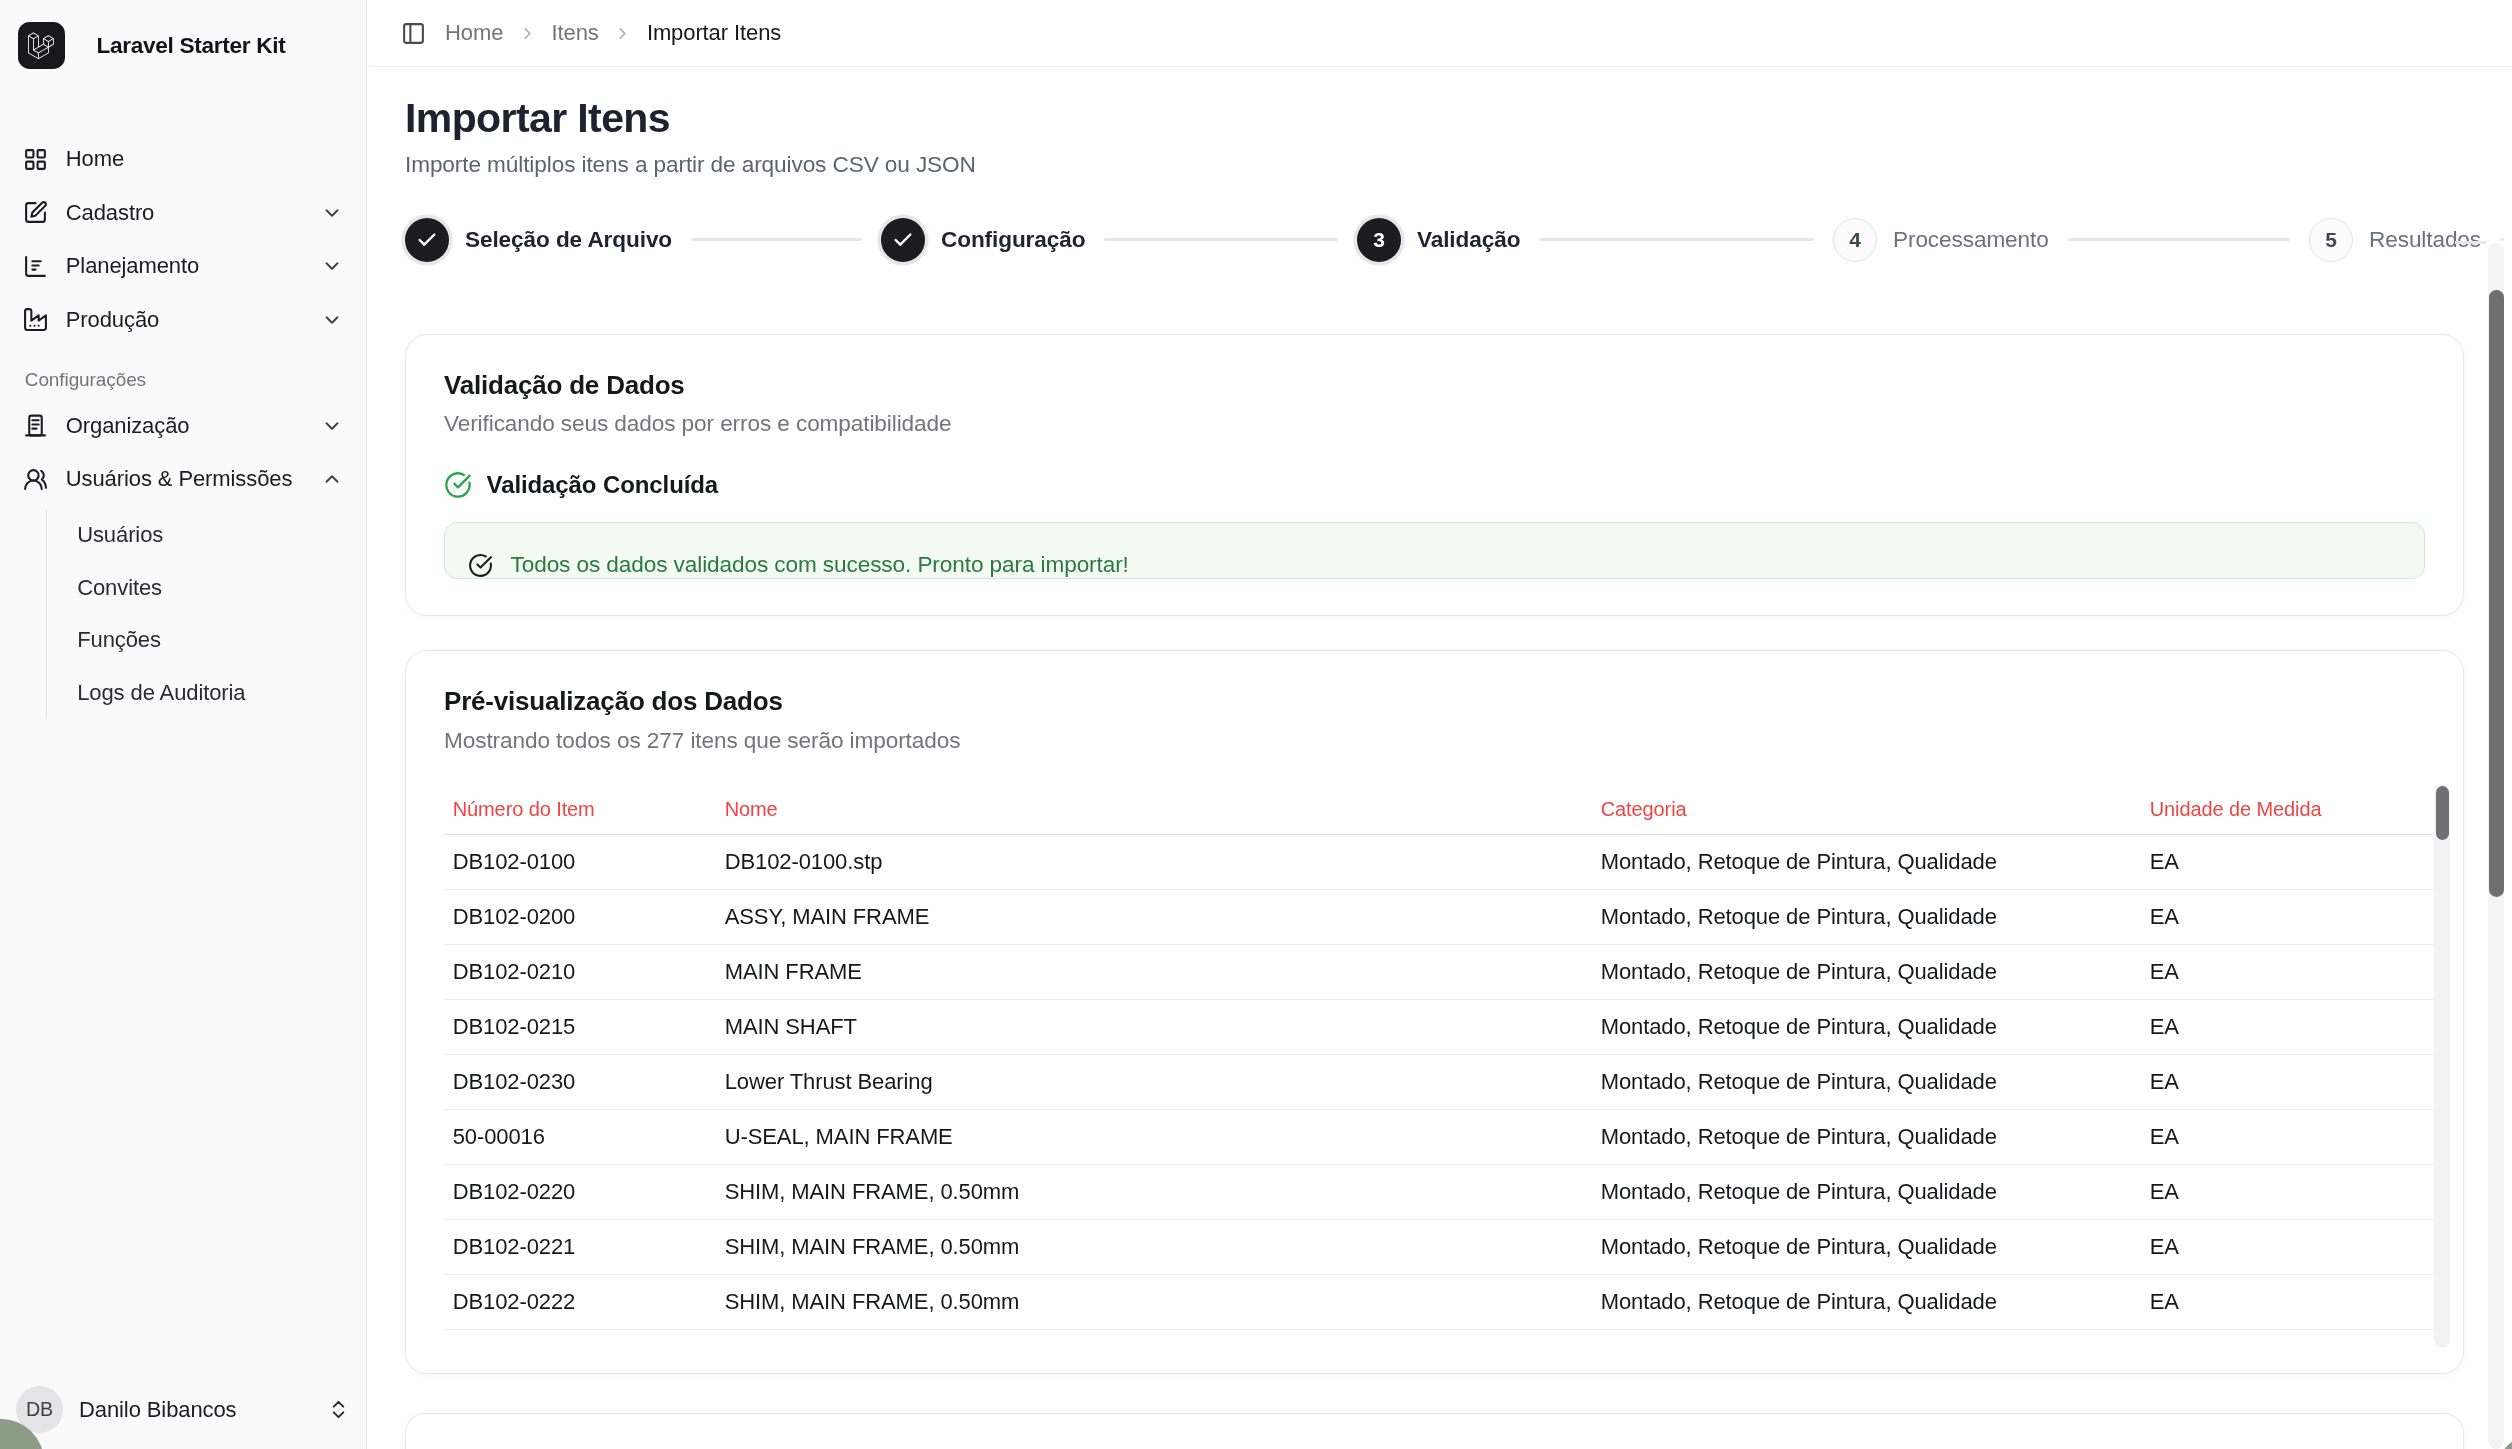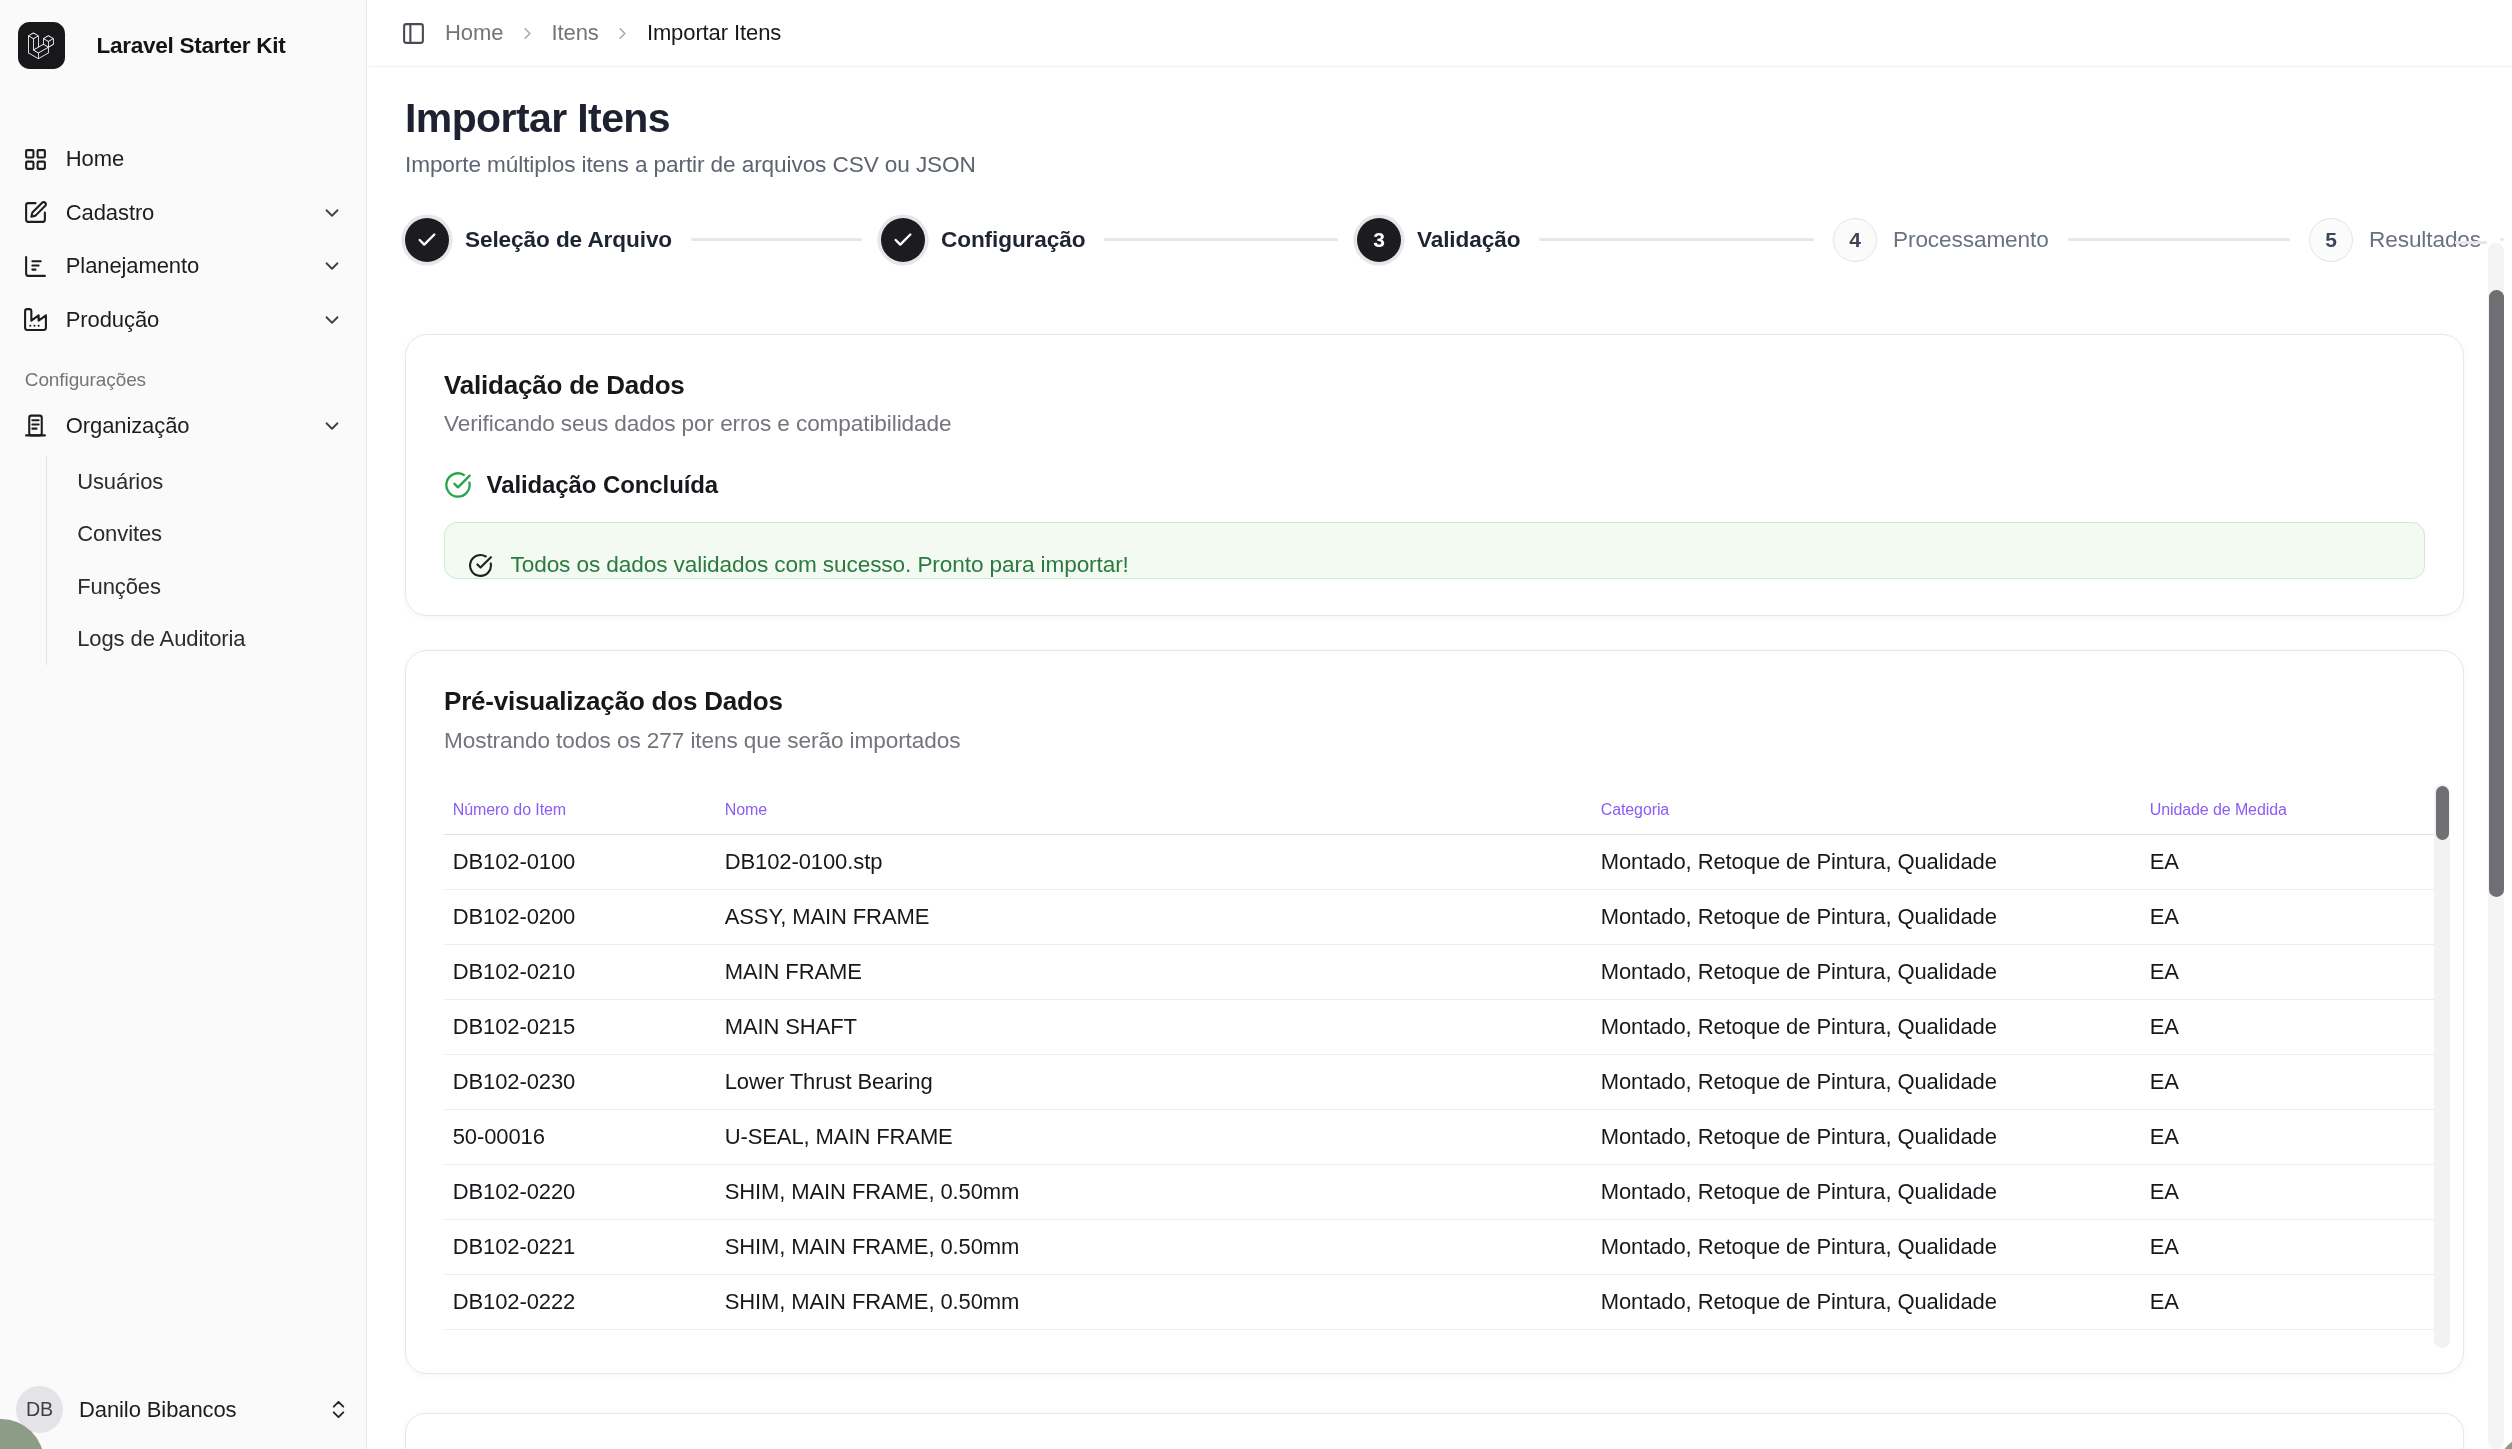--- a/index.html
+++ b/index.html
@@ -73,21 +73,21 @@
   .card-sub{margin-top:10.2px;font-size:22.6px;color:#74747c}
   .status-row{margin-top:34px;display:flex;align-items:center;gap:14.6px;font-size:24px;font-weight:700;color:#17181c}
   .status-row svg{width:28px;height:28px;color:#28a44b;flex:none}
   .alert{margin-top:23px;height:57px;box-sizing:border-box;background:#f2faf2;border:1.5px solid #cfe9d4;border-radius:13px;
          display:flex;align-items:flex-end;gap:17.5px;padding:0 23px;color:#2c7a3f;font-size:22.6px}
   .alert svg{width:25px;height:25px;color:#1c211c;flex:none}
 
   .card2{margin-top:34px;height:724px;padding:35px 16px 0 38px;position:relative;overflow:hidden}
   .table{margin-top:32px}
   .thead,.trow{display:grid;grid-template-columns:272px 876px 549px 1fr;align-items:center;padding-right:41px}
-  .thead{height:48px;color:#8b5cf6;font-size:16px;border-bottom:1.5px solid #e2e2e5}
+  .thead{height:48px;color:#ef4444;font-size:20px;border-bottom:1.5px solid #e2e2e5}
   .thead div{padding-left:8.7px}
   .trow{height:54px;font-size:22px;color:#17181c;border-bottom:1.5px solid #ededf0}
   .trow div{padding-left:8.7px;white-space:nowrap;overflow:hidden}
   
   .tsb{position:absolute;top:133px;right:13px;width:16px;height:564px;background:#f2f2f3;border-radius:8px}
   .tsb-thumb{position:absolute;top:1.5px;left:1.5px;width:13px;height:54px;background:#707074;border-radius:6.6px;cursor:pointer}
 
   .card3{margin-top:39px;height:47px;border-radius:20.4px 20.4px 0 0;border-bottom:none}
 
   
@@ -167,20 +167,31 @@
             <path d="M9 11h6"></path>
             <path d="M9 15h4"></path>
             <path d="M3 21.5h18"></path>
         </svg>
         <span>Organização</span>
         <svg class="chev" viewBox="0 0 24 24" fill="none" stroke="currentColor" stroke-width="2" stroke-linecap="round" stroke-linejoin="round">
             <path d="m6 9 6 6 6-6"></path>
           </svg>
       </div>
 
+      <div class="nav-item">
+        <svg class="lead" viewBox="0 0 24 24" fill="none" stroke="currentColor" stroke-width="2" stroke-linecap="round" stroke-linejoin="round">
+          <path d="M18 21a8 8 0 0 0-16 0"></path>
+            <circle cx="10" cy="8" r="5"></circle>
+            <path d="M22 20c0-3.37-2-6.5-4-8a5 5 0 0 0-.45-8.3"></path>
+        </svg>
+        <span>Usuários &amp; Permissões</span>
+        <svg class="chev" viewBox="0 0 24 24" fill="none" stroke="currentColor" stroke-width="2" stroke-linecap="round" stroke-linejoin="round">
+            <path d="m18 15-6-6-6 6"></path>
+          </svg>
+      </div>
 
       <div class="subnav">
         <div class="nav-item">
           <span>Usuários</span>
         </div>
         <div class="nav-item">
           <span>Convites</span>
         </div>
         <div class="nav-item">
           <span>Funções</span>

